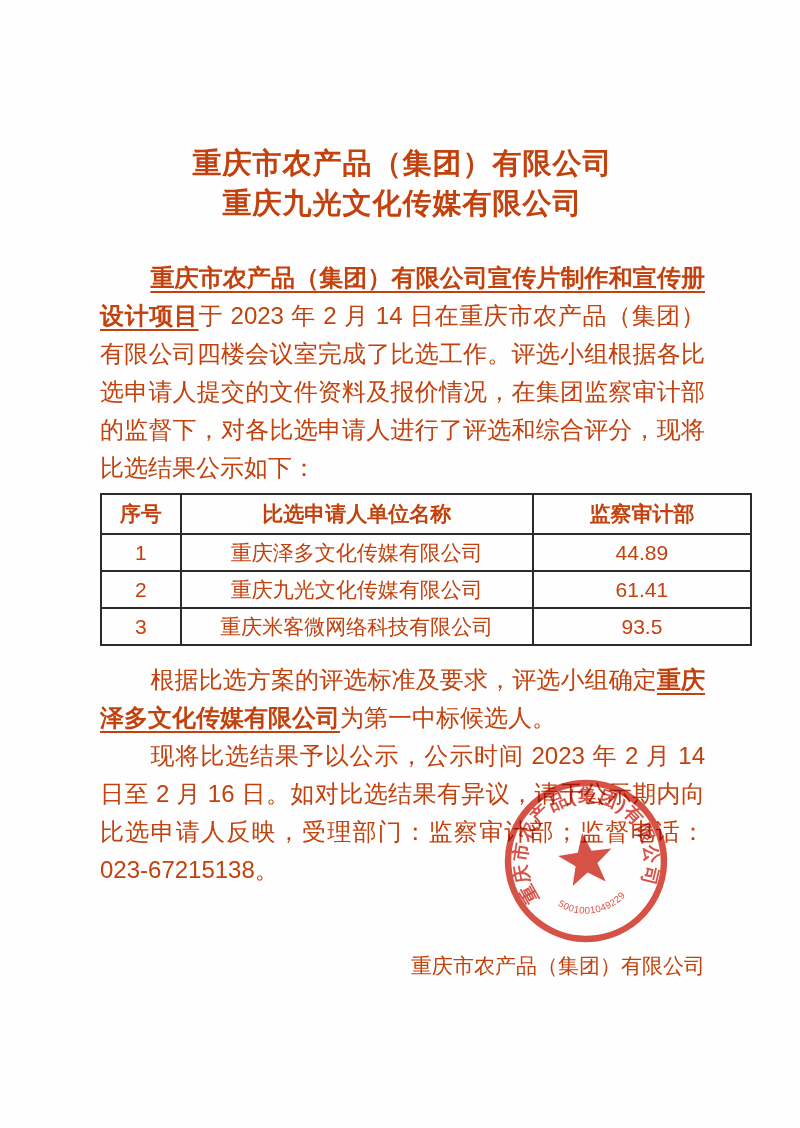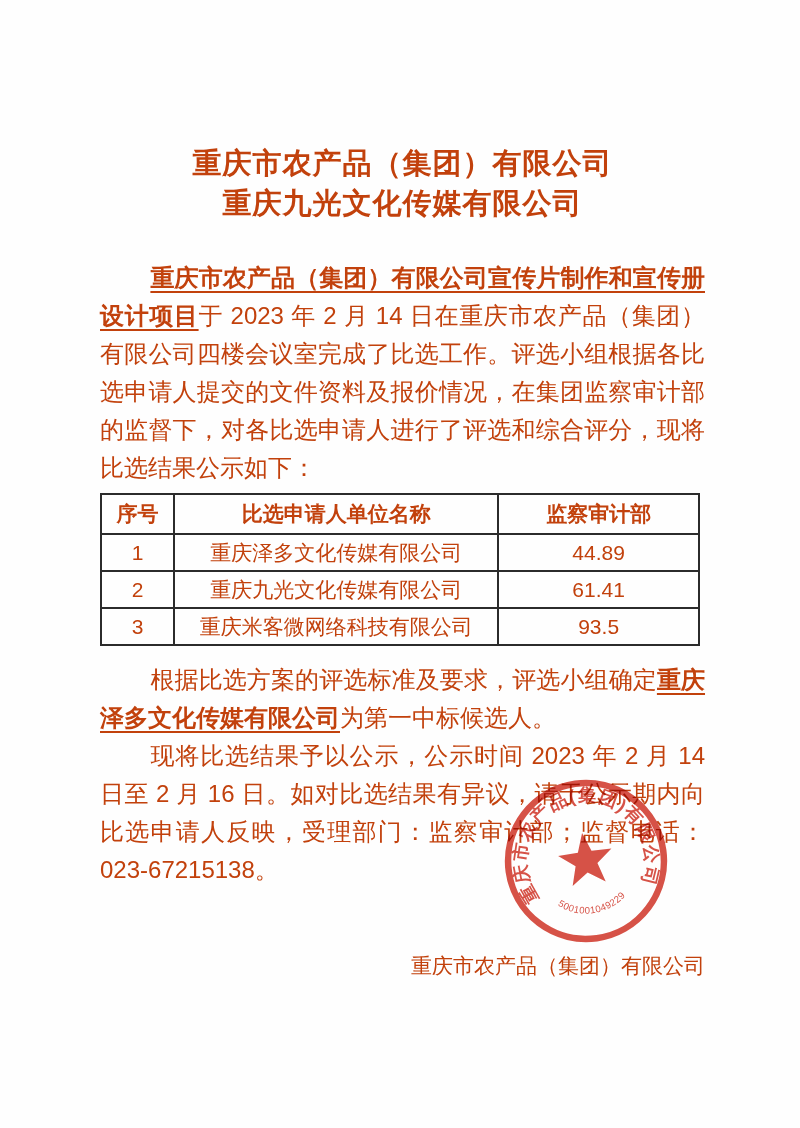--- a/index.html
+++ b/index.html
@@ -39,21 +39,21 @@
   }
   .em-underline{
     font-weight:bold;
     text-decoration:underline;
     text-underline-offset:5px;
     text-decoration-thickness:1.5px;
   }
   table.result{
     border-collapse:collapse;
     margin:6px 0 15px 0;
-    width:600px;
+    width:652px;
     font-size:21px;
   }
   table.result th, table.result td{
     border:2px solid #2b2b2b;
     text-align:center;
     padding:0;
   }
   table.result th{height:38px;font-weight:bold;}
   table.result td{height:35px;font-weight:normal;}
   col.c-no{width:70px;}

